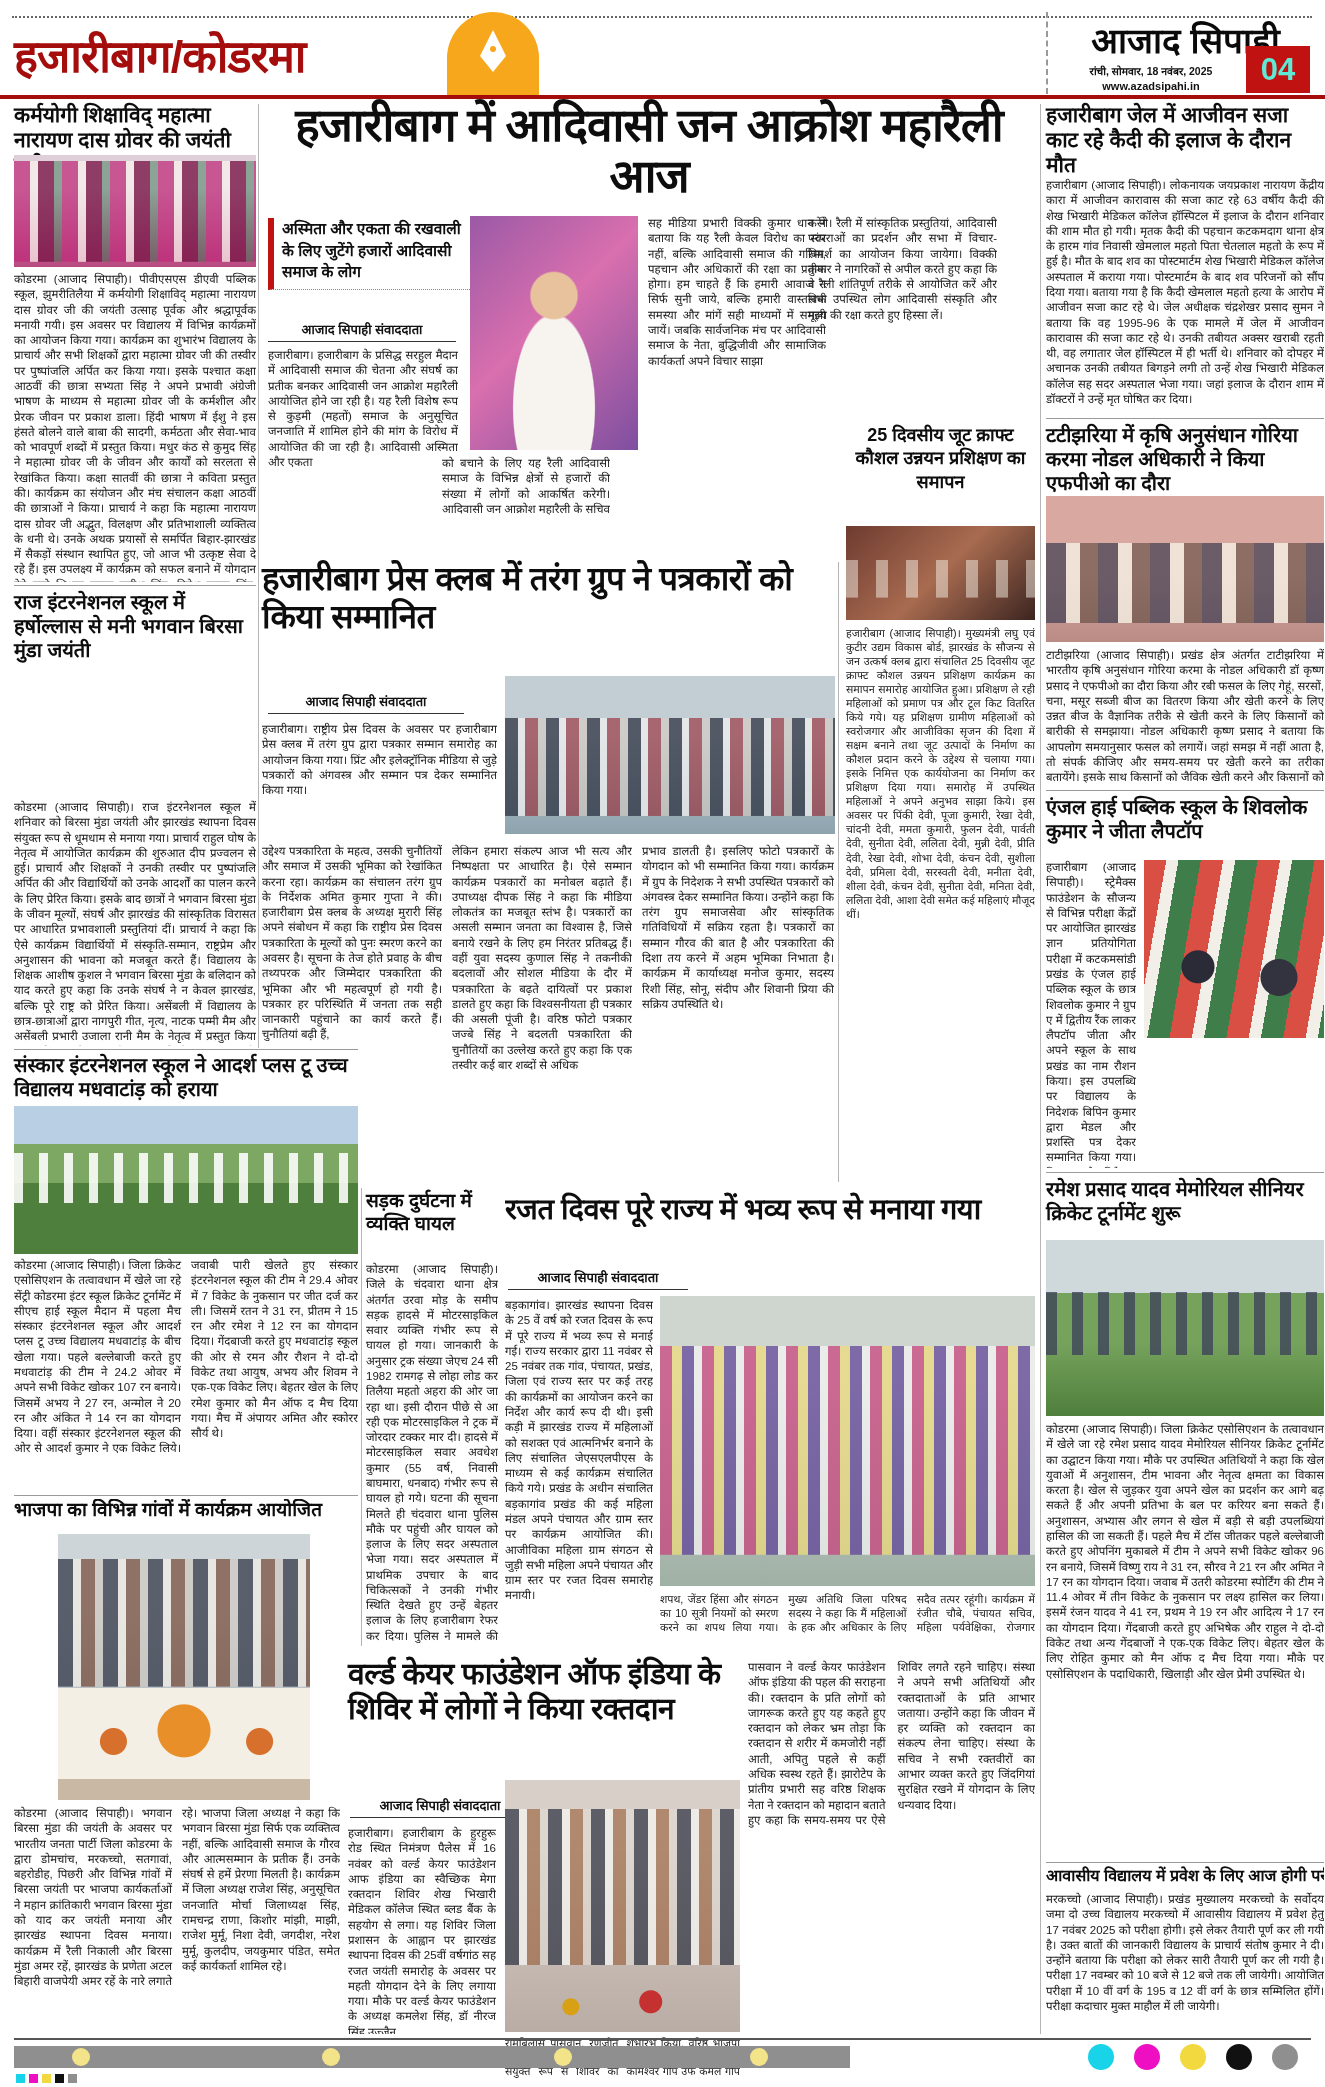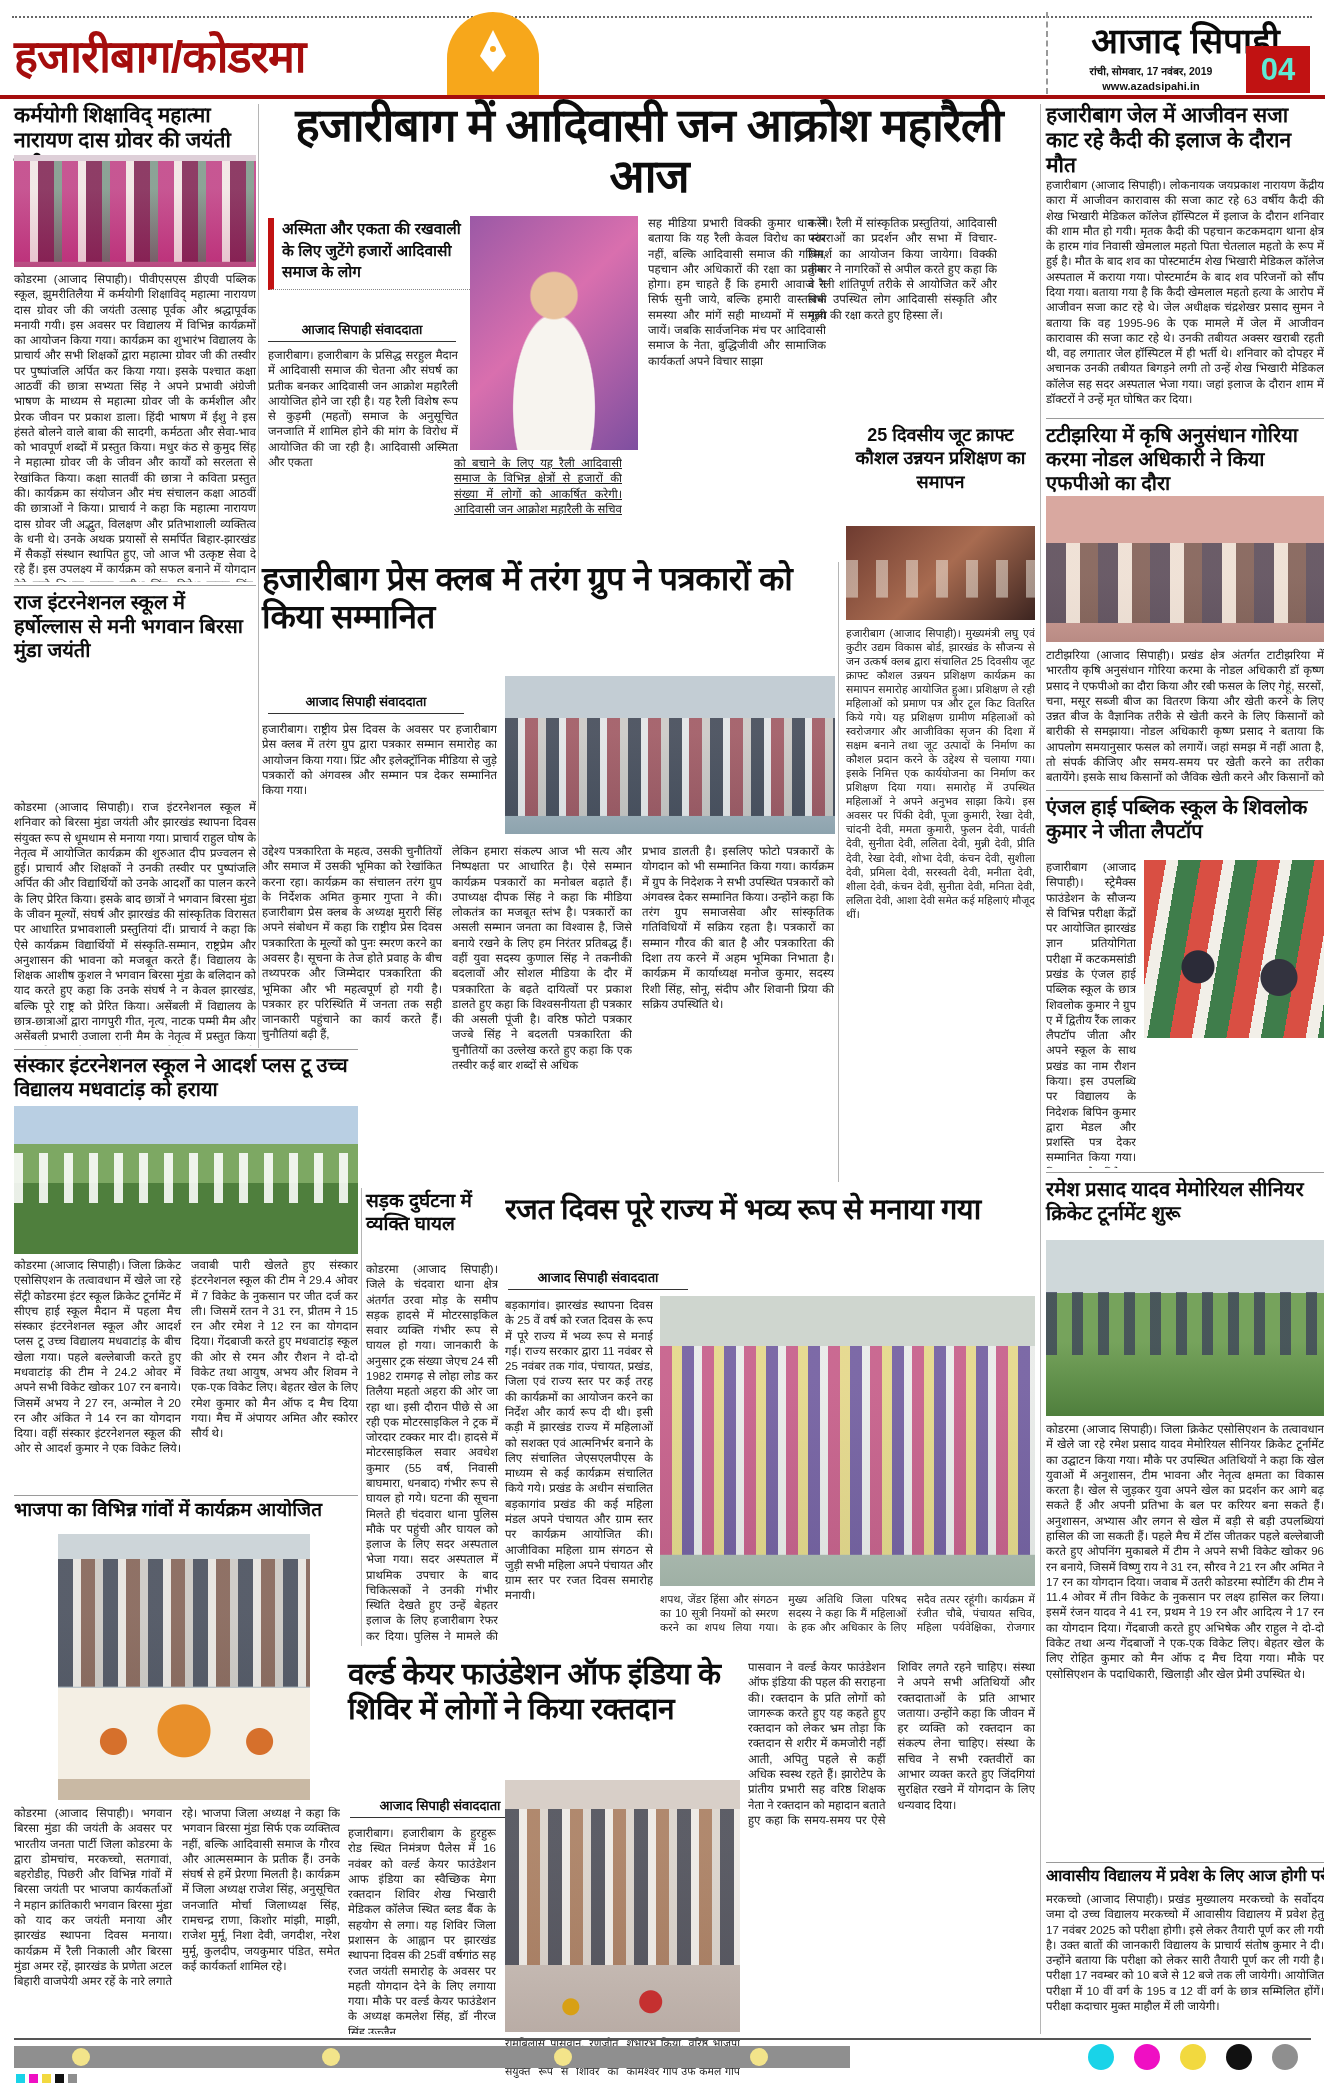--- a/index.html
+++ b/index.html
@@ -38,21 +38,21 @@
   <div class="abs" style="left:12px;top:16px;width:1300px;border-top:2px dotted #666;"></div>
   <div class="abs" style="left:14px;top:24px;width:450px;font-size:45px;font-weight:800;color:#a50d0d;letter-spacing:-1px;">हजारीबाग/कोडरमा</div>
 
   <div class="abs" style="left:447px;top:12px;width:92px;height:83px;background:#f7a71b;border-radius:46px 46px 0 0;">
     <div style="position:absolute;left:33px;top:18px;width:26px;height:42px;background:#ffffff;clip-path:polygon(50% 0,100% 62%,50% 100%,0 62%);"></div>
     <div style="position:absolute;left:43px;top:34px;width:6px;height:6px;border-radius:50%;background:#f7a71b;"></div>
   </div>
 
   <div class="abs" style="left:1046px;top:12px;height:82px;border-left:2px dashed #999;"></div>
   <div class="abs" style="left:1058px;top:16px;width:255px;font-size:35px;font-weight:800;text-align:center;color:#0a0a0a;">आजाद सिपाही</div>
-  <div class="abs" style="left:1058px;top:64px;width:186px;font-size:10.5px;font-weight:700;text-align:center;">रांची, सोमवार, 17 नवंबर, 2019</div>
+  <div class="abs" style="left:1058px;top:64px;width:186px;font-size:10.5px;font-weight:700;text-align:center;">रांची, सोमवार, 18 नवंबर, 2025</div>
   <div class="abs" style="left:1058px;top:80px;width:186px;font-size:11px;font-weight:700;text-align:center;">www.azadsipahi.in</div>
   <div class="abs" style="left:1246px;top:46px;width:64px;height:47px;background:#c11212;color:#5eead4;font-size:31px;font-weight:800;text-align:center;line-height:47px;">04</div>
   <div class="abs" style="left:0;top:95px;width:1325px;height:4px;background:#a50d0d;"></div>
 
   <div class="abs rule-v" style="left:258px;top:104px;height:944px;"></div>
   <div class="abs rule-v" style="left:1040px;top:104px;height:1930px;"></div>
   <div class="abs rule-v" style="left:838px;top:562px;height:620px;"></div>
   <div class="abs rule-v" style="left:361px;top:1188px;height:458px;"></div>
 
   <div class="abs hl" style="left:14px;top:102px;width:242px;font-size:21px;">कर्मयोगी शिक्षाविद् महात्मा नारायण दास ग्रोवर की जयंती मनी</div>
@@ -71,21 +71,21 @@
 
   <div class="abs hl" style="left:14px;top:1499px;width:344px;font-size:19px;white-space:nowrap;overflow:hidden;">भाजपा का विभिन्न गांवों में कार्यक्रम आयोजित</div>
   <div class="abs photo ph-crowd" style="left:58px;top:1534px;width:252px;height:266px;"></div>
   <div class="abs body-txt" style="left:14px;top:1806px;width:326px;height:228px;column-count:2;column-gap:10px;">कोडरमा (आजाद सिपाही)। भगवान बिरसा मुंडा की जयंती के अवसर पर भारतीय जनता पार्टी जिला कोडरमा के द्वारा डोमचांच, मरकच्चो, सतगावां, बहरोडीह, पिछरी और विभिन्न गांवों में बिरसा जयंती पर भाजपा कार्यकर्ताओं ने महान क्रांतिकारी भगवान बिरसा मुंडा को याद कर जयंती मनाया और झारखंड स्थापना दिवस मनाया। कार्यक्रम में रैली निकाली और बिरसा मुंडा अमर रहें, झारखंड के प्रणेता अटल बिहारी वाजपेयी अमर रहें के नारे लगाते रहे। भाजपा जिला अध्यक्ष ने कहा कि भगवान बिरसा मुंडा सिर्फ एक व्यक्तित्व नहीं, बल्कि आदिवासी समाज के गौरव और आत्मसम्मान के प्रतीक हैं। उनके संघर्ष से हमें प्रेरणा मिलती है। कार्यक्रम में जिला अध्यक्ष राजेश सिंह, अनुसूचित जनजाति मोर्चा जिलाध्यक्ष सिंह, रामचन्द्र राणा, किशोर मांझी, माझी, राजेश मुर्मू, निशा देवी, जगदीश, नरेश मुर्मू, कुलदीप, जयकुमार पंडित, समेत कई कार्यकर्ता शामिल रहे।</div>
 
   <div class="abs subhead" style="left:268px;top:218px;width:188px;">अस्मिता और एकता की रखवाली के लिए जुटेंगे हजारों आदिवासी समाज के लोग</div>
   <div class="abs hl" style="left:262px;top:100px;width:774px;font-size:46px;line-height:1.1;text-align:center;letter-spacing:-1px;">हजारीबाग में आदिवासी जन आक्रोश महारैली आज</div>
   <div class="abs byline" style="left:268px;top:320px;width:188px;text-align:center;">आजाद सिपाही संवाददाता</div>
   <div class="abs body-txt" style="left:268px;top:348px;width:190px;height:210px;">हजारीबाग। हजारीबाग के प्रसिद्ध सरहुल मैदान में आदिवासी समाज की चेतना और संघर्ष का प्रतीक बनकर आदिवासी जन आक्रोश महारैली आयोजित होने जा रही है। यह रैली विशेष रूप से कुड़मी (महतों) समाज के अनुसूचित जनजाति में शामिल होने की मांग के विरोध में आयोजित की जा रही है। आदिवासी अस्मिता और एकता</div>
   <div class="abs photo ph-portrait" style="left:470px;top:216px;width:168px;height:234px;"></div>
-  <div class="abs body-txt" style="left:454px;top:456px;width:168px;height:102px;text-decoration:underline;">को बचाने के लिए यह रैली आदिवासी समाज के विभिन्न क्षेत्रों से हजारों की संख्या में लोगों को आकर्षित करेगी। आदिवासी जन आक्रोश महारैली के सचिव</div>
+  <div class="abs body-txt" style="left:442px;top:456px;width:168px;height:102px;">को बचाने के लिए यह रैली आदिवासी समाज के विभिन्न क्षेत्रों से हजारों की संख्या में लोगों को आकर्षित करेगी। आदिवासी जन आक्रोश महारैली के सचिव</div>
   <div class="abs body-txt" style="left:648px;top:216px;width:178px;height:342px;">सह मीडिया प्रभारी विक्की कुमार धान ने बताया कि यह रैली केवल विरोध का स्वर नहीं, बल्कि आदिवासी समाज की गरिमा, पहचान और अधिकारों की रक्षा का प्रतीक होगा। हम चाहते हैं कि हमारी आवाज न सिर्फ सुनी जाये, बल्कि हमारी वास्तविक समस्या और मांगें सही माध्यमों में समझी जायें। जबकि सार्वजनिक मंच पर आदिवासी समाज के नेता, बुद्धिजीवी और सामाजिक कार्यकर्ता अपने विचार साझा</div>
   <div class="abs body-txt" style="left:808px;top:216px;width:189px;height:200px;">करेंगे। रैली में सांस्कृतिक प्रस्तुतियां, आदिवासी परंपराओं का प्रदर्शन और सभा में विचार-विमर्श का आयोजन किया जायेगा। विक्की कुमार ने नागरिकों से अपील करते हुए कहा कि वे रैली शांतिपूर्ण तरीके से आयोजित करें और सभी उपस्थित लोग आदिवासी संस्कृति और मूल्य की रक्षा करते हुए हिस्सा लें।</div>
 
   <div class="abs hl" style="left:846px;top:424px;width:189px;font-size:18px;text-align:center;line-height:1.3;">25 दिवसीय जूट क्राफ्ट कौशल उन्नयन प्रशिक्षण का समापन</div>
   <div class="abs photo ph-room" style="left:846px;top:526px;width:189px;height:94px;"></div>
   <div class="abs body-txt body-sm" style="left:846px;top:626px;width:189px;height:556px;">हजारीबाग (आजाद सिपाही)। मुख्यमंत्री लघु एवं कुटीर उद्यम विकास बोर्ड, झारखंड के सौजन्य से जन उत्कर्ष क्लब द्वारा संचालित 25 दिवसीय जूट क्राफ्ट कौशल उन्नयन प्रशिक्षण कार्यक्रम का समापन समारोह आयोजित हुआ। प्रशिक्षण ले रही महिलाओं को प्रमाण पत्र और टूल किट वितरित किये गये। यह प्रशिक्षण ग्रामीण महिलाओं को स्वरोजगार और आजीविका सृजन की दिशा में सक्षम बनाने तथा जूट उत्पादों के निर्माण का कौशल प्रदान करने के उद्देश्य से चलाया गया। इसके निमित्त एक कार्ययोजना का निर्माण कर प्रशिक्षण दिया गया। समारोह में उपस्थित महिलाओं ने अपने अनुभव साझा किये। इस अवसर पर पिंकी देवी, पूजा कुमारी, रेखा देवी, चांदनी देवी, ममता कुमारी, फुलन देवी, पार्वती देवी, सुनीता देवी, ललिता देवी, मुन्नी देवी, प्रीति देवी, रेखा देवी, शोभा देवी, कंचन देवी, सुशीला देवी, प्रमिला देवी, सरस्वती देवी, मनीता देवी, शीला देवी, कंचन देवी, सुनीता देवी, मनिता देवी, ललिता देवी, आशा देवी समेत कई महिलाएं मौजूद थीं।</div>
 
   <div class="abs hl" style="left:262px;top:560px;width:572px;font-size:33px;line-height:1.15;letter-spacing:-0.5px;">हजारीबाग प्रेस क्लब में तरंग ग्रुप ने पत्रकारों को किया सम्मानित</div>
   <div class="abs byline" style="left:268px;top:692px;width:196px;text-align:center;">आजाद सिपाही संवाददाता</div>
   <div class="abs photo ph-group" style="left:505px;top:676px;width:330px;height:158px;"></div>

